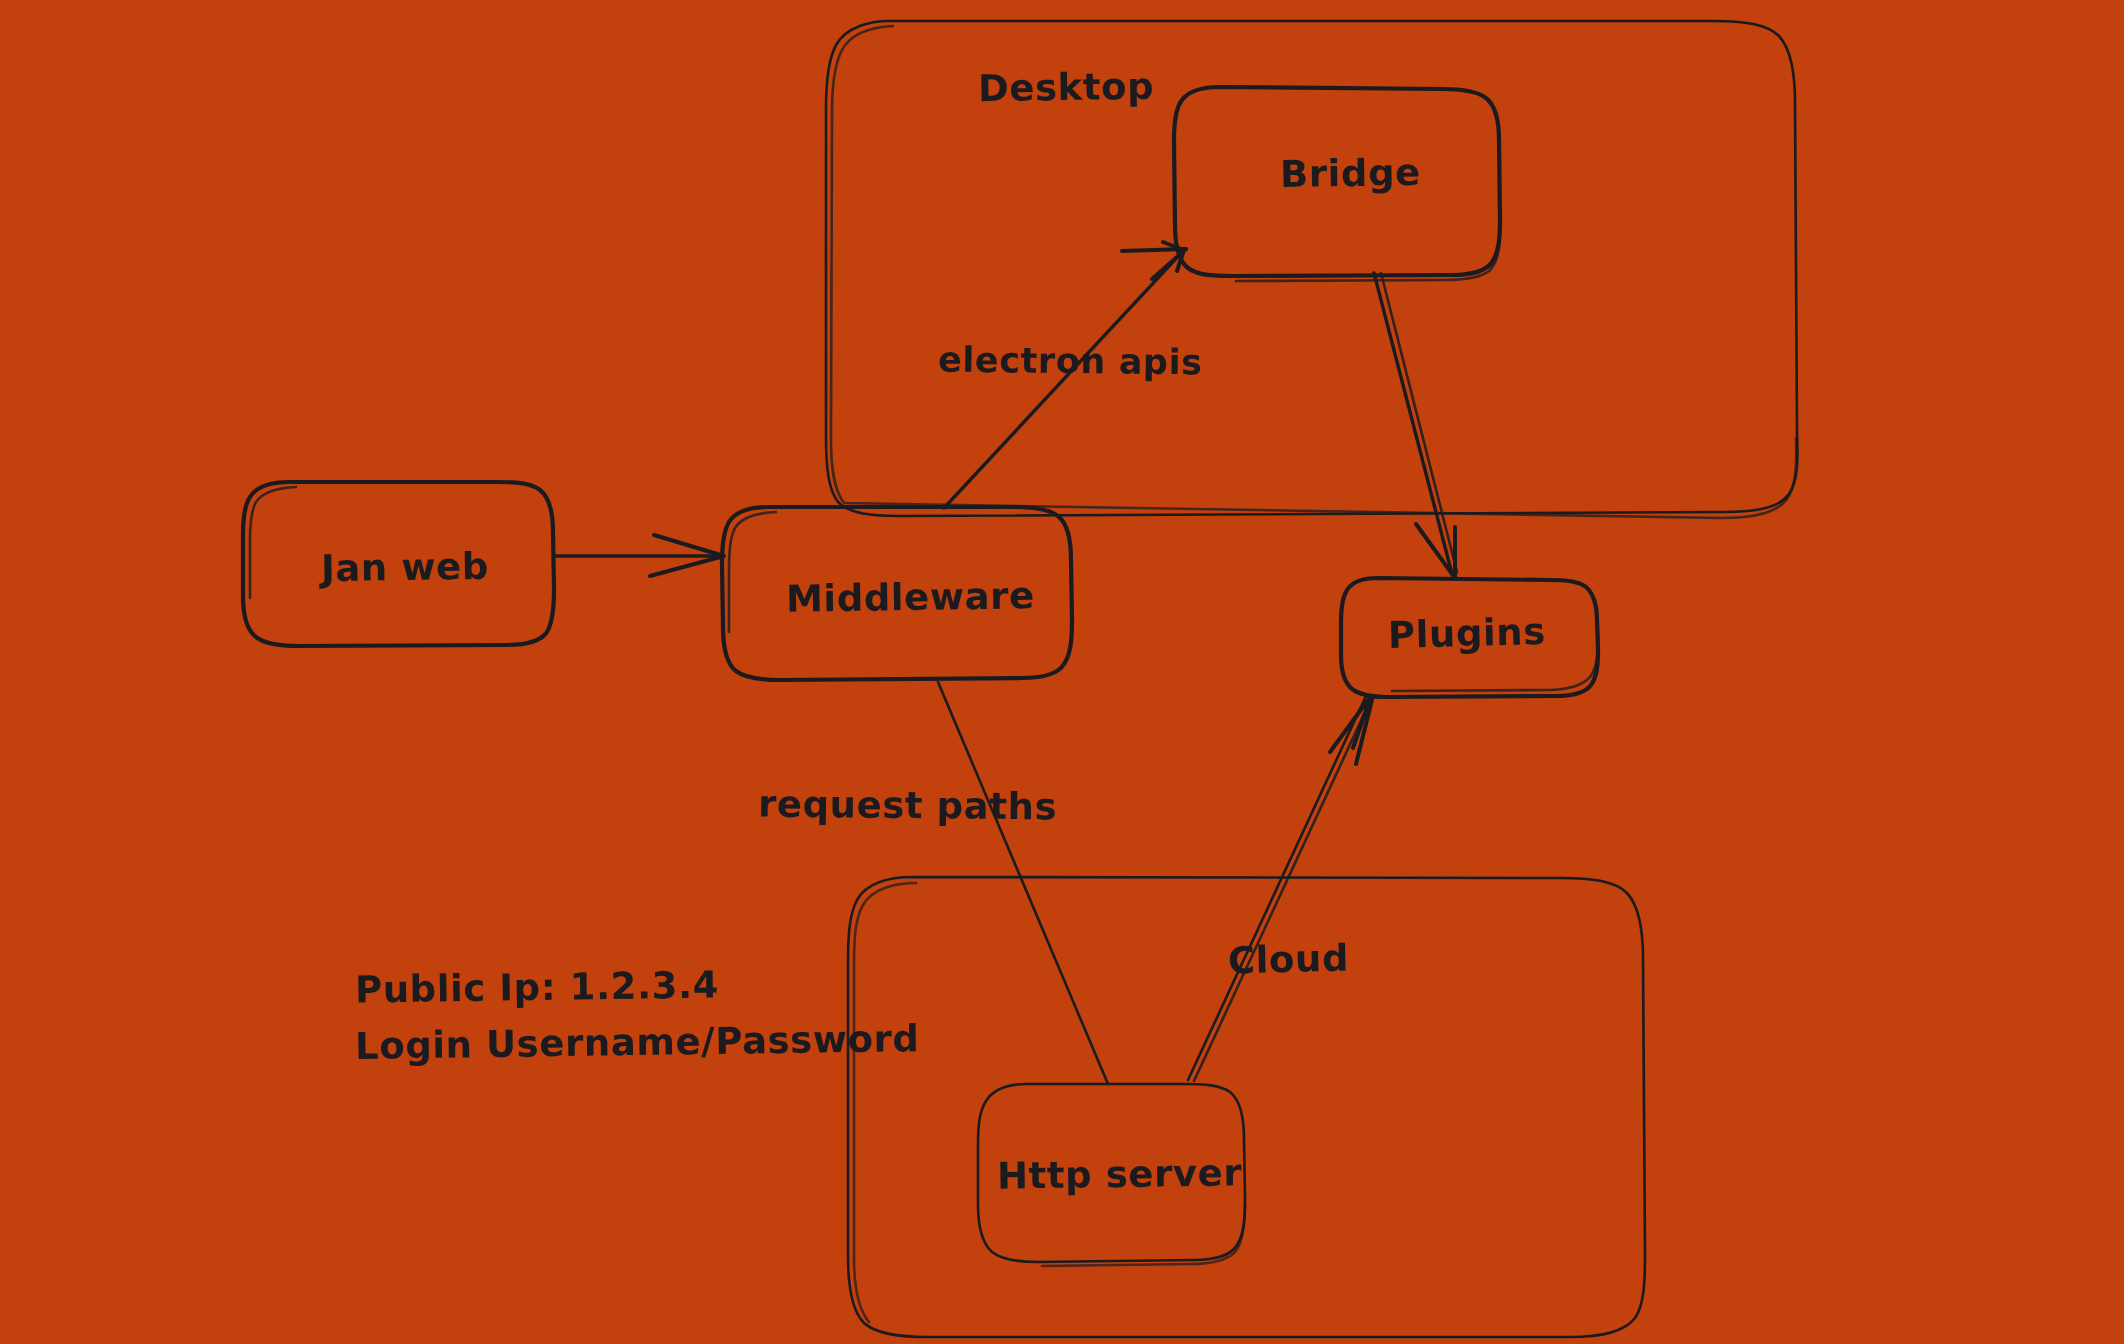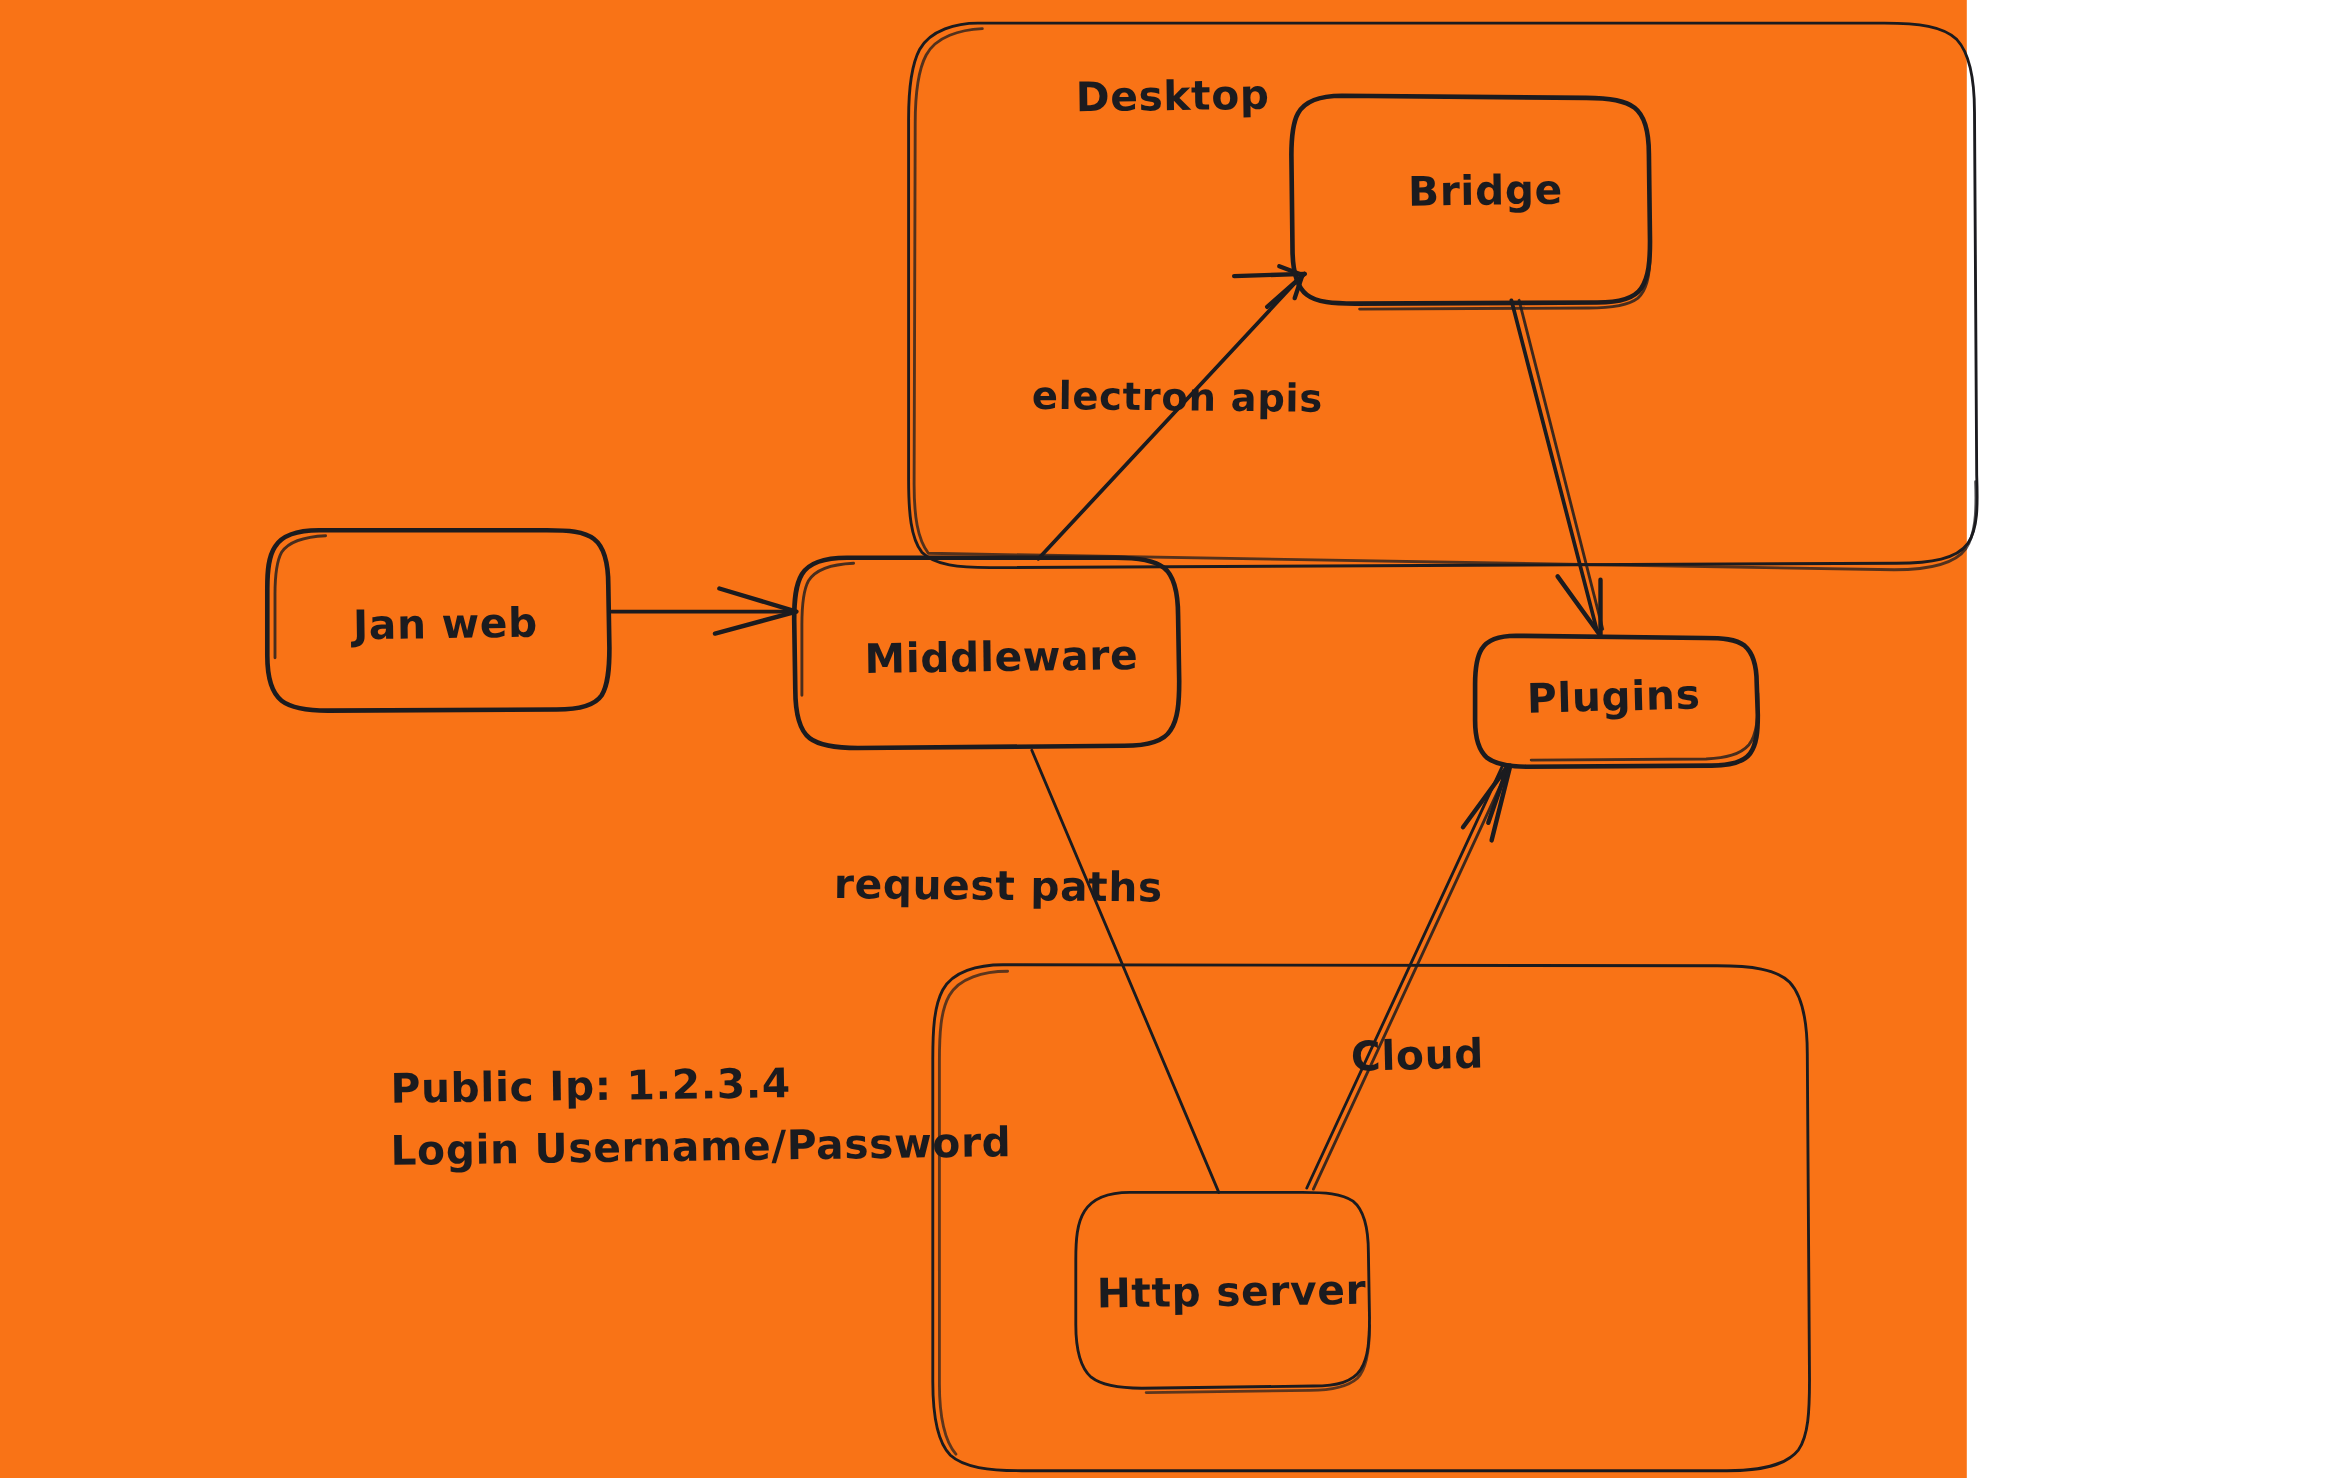--- a/index.html
+++ b/index.html
@@ -9,23 +9,23 @@
     background: #ffffff;
   }
   body {
     width: 2124px;
     height: 1344px;
     overflow: hidden;
     font-family: "DejaVu Sans", sans-serif;
   }
   #canvas-root {
     position: relative;
-    width: 1788px;
+    width: 2124px;
     height: 1344px;
-    background: #f97316;
+    background: #c2410c;
   }
   svg#diagram {
     position: absolute;
     top: 0;
     left: 0;
     width: 2124px;
     height: 1344px;
     display: block;
   }
   .stroke {

